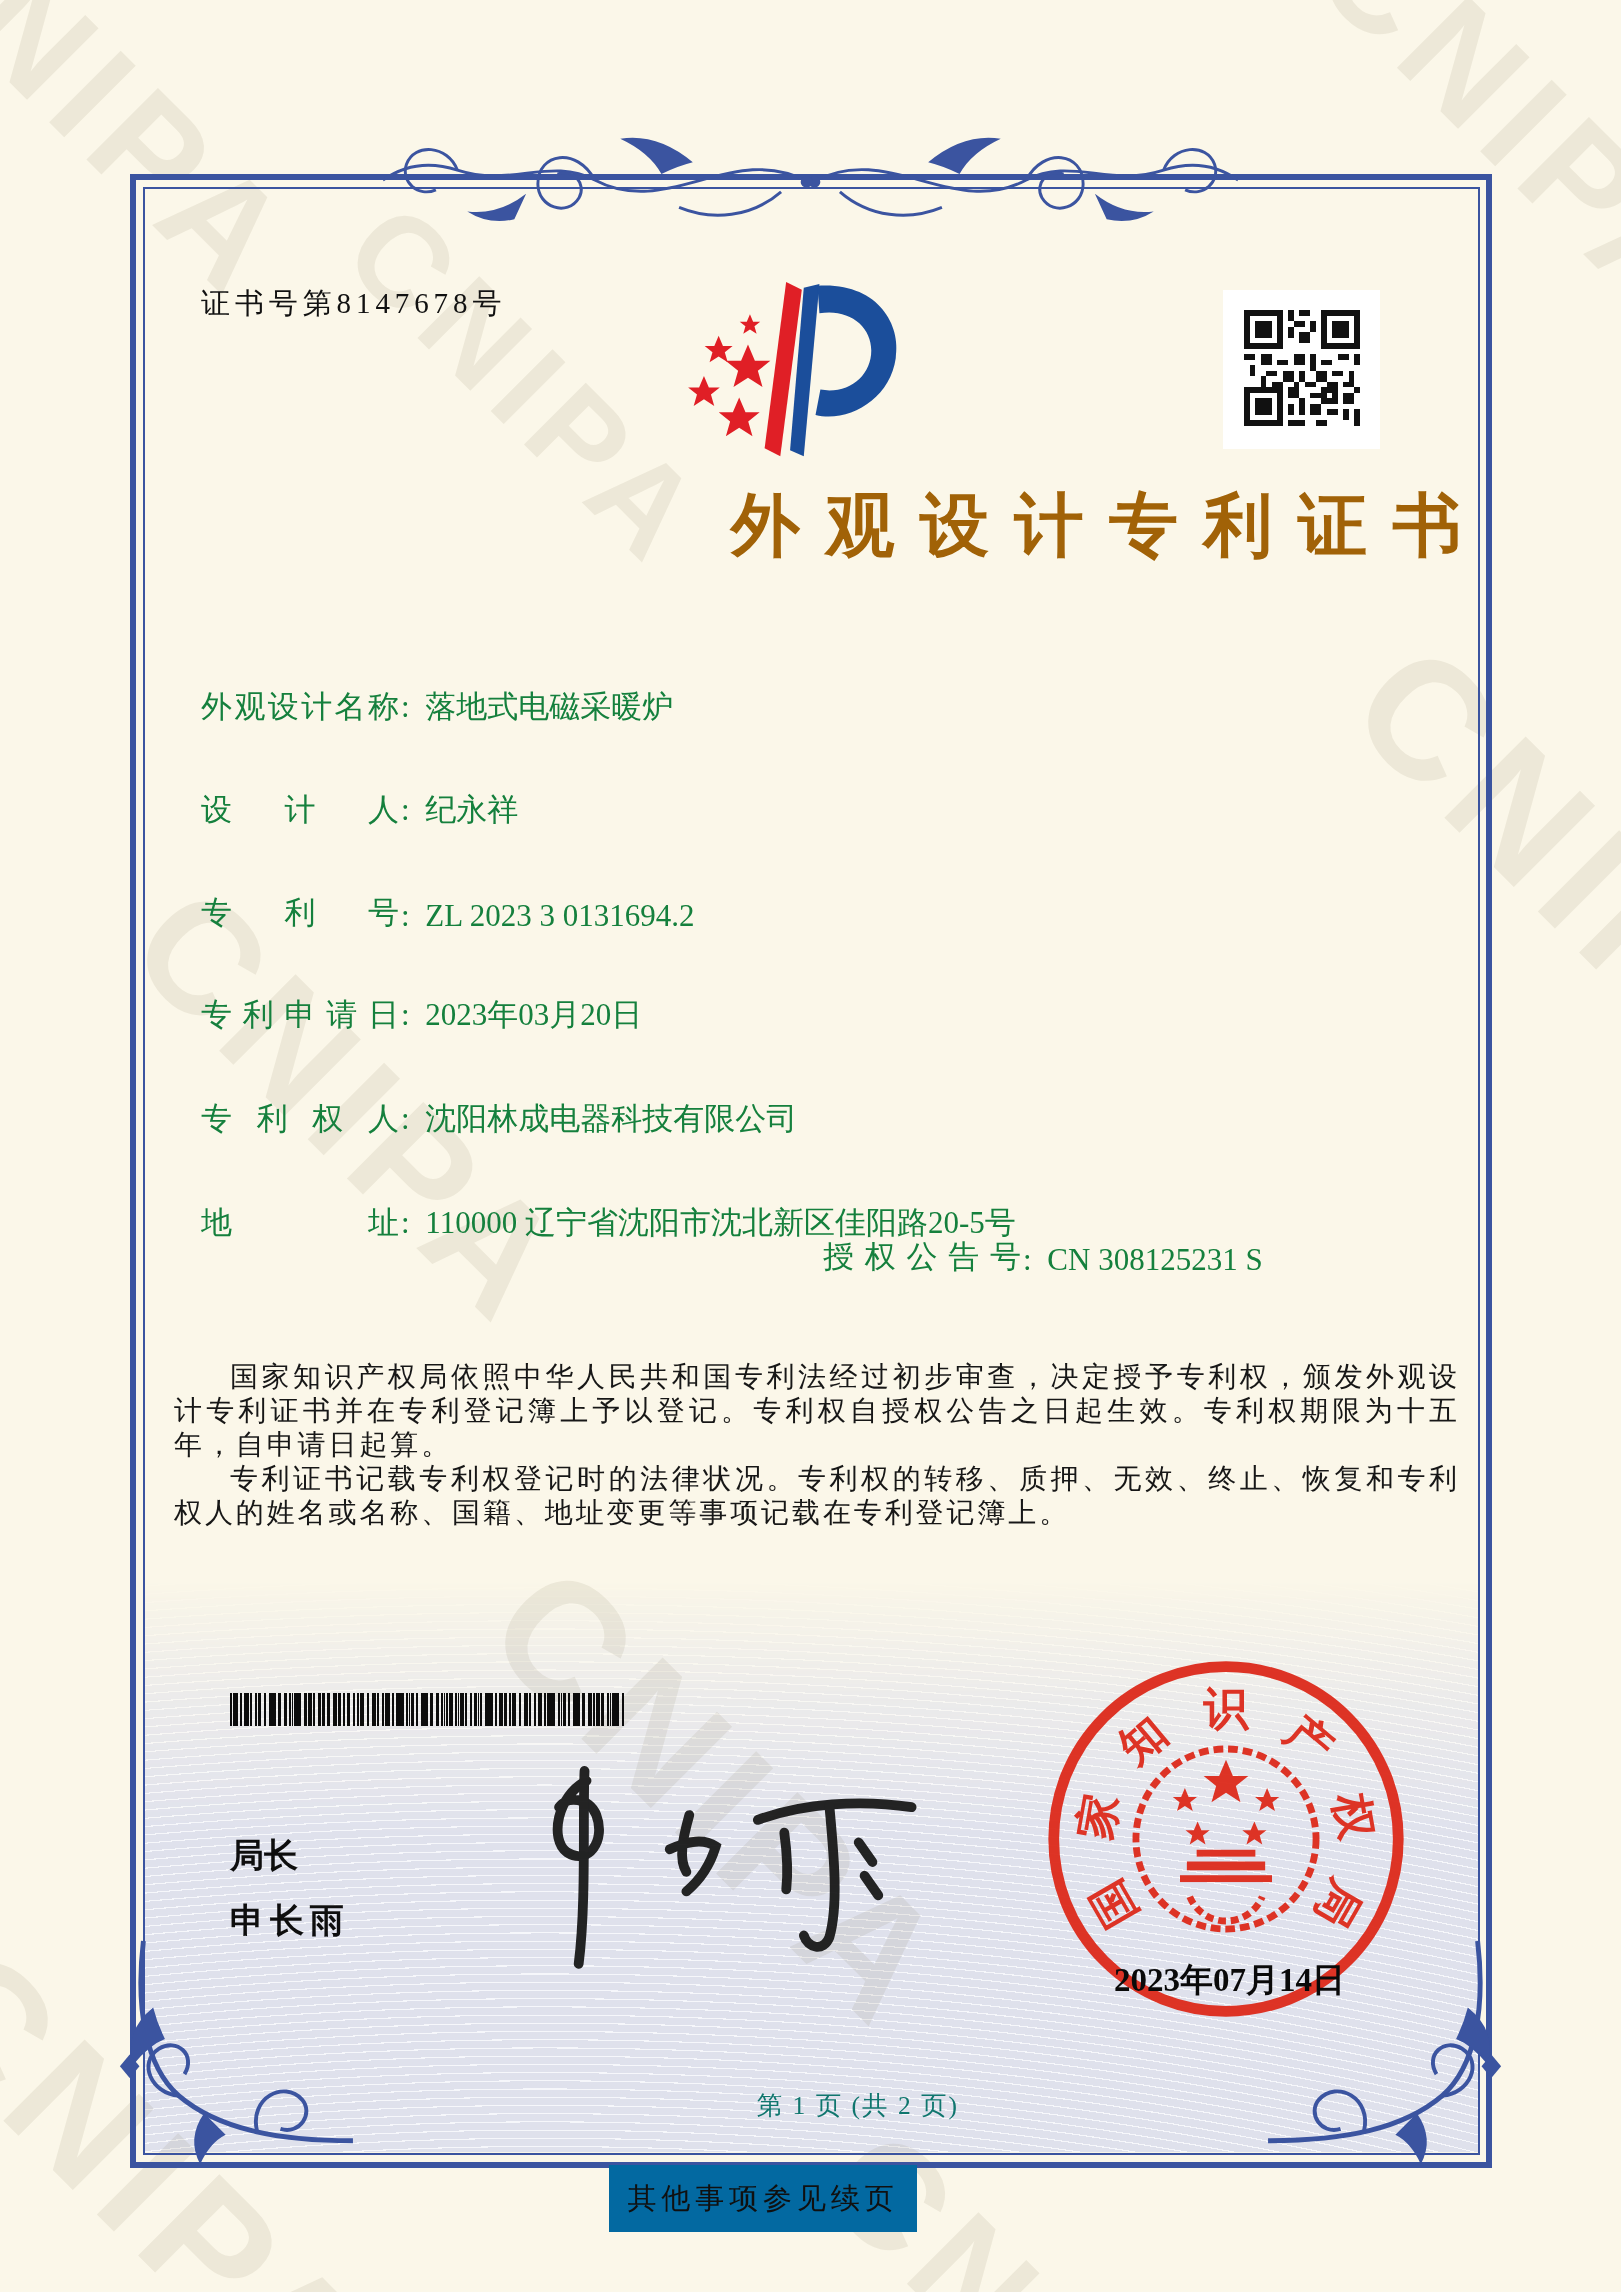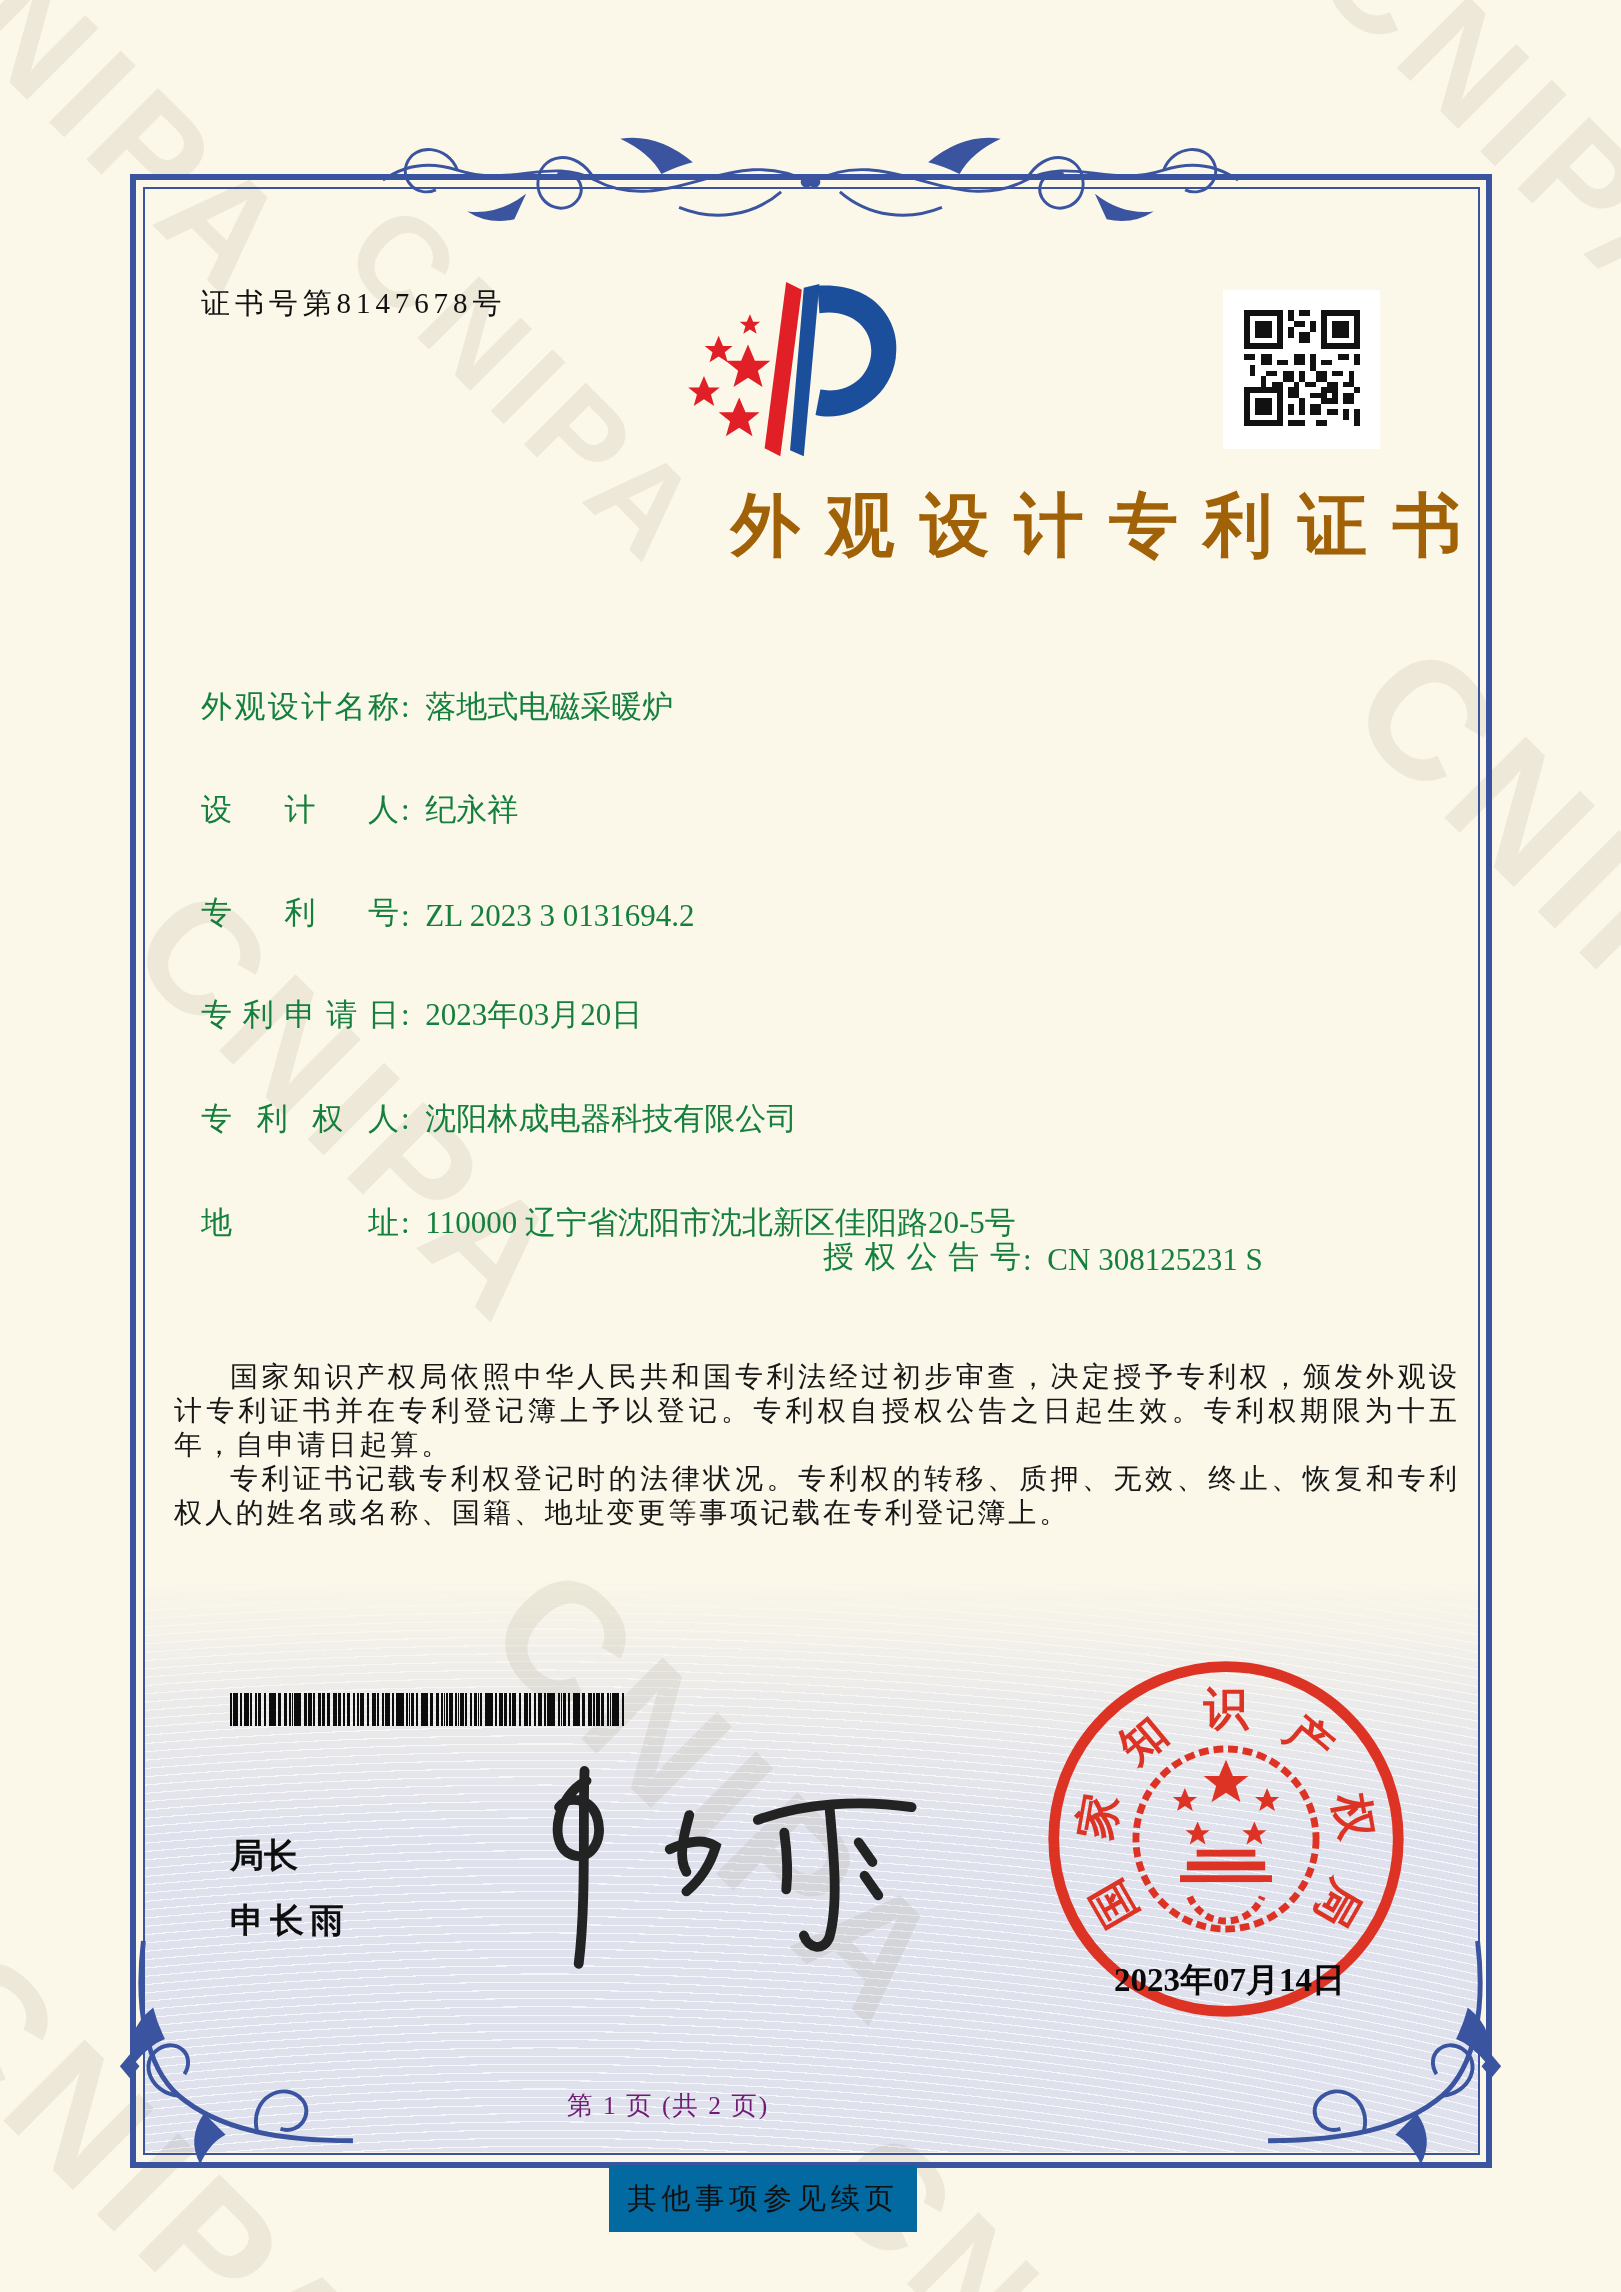--- a/index.html
+++ b/index.html
@@ -56,22 +56,22 @@
   .director-title{position:absolute;left:230px;top:1833px;font-family:"Liberation Sans","DejaVu Sans",sans-serif;
       font-weight:700;font-size:34px;color:#0e0e0e;z-index:6;}
   .director-name{position:absolute;left:230px;top:1898px;font-family:"Liberation Sans","DejaVu Sans",sans-serif;
       font-weight:700;font-size:34px;letter-spacing:5.9px;color:#0e0e0e;z-index:6;}
   .autograph{position:absolute;left:469px;top:1756px;width:470px;height:216px;z-index:6;}
 
   .seal{position:absolute;left:1041px;top:1654px;width:370px;height:370px;z-index:6;opacity:.95;}
   .seal-date{position:absolute;left:1106px;top:1958px;width:247px;text-align:center;font-size:33px;
       font-weight:600;color:#0a0a0a;z-index:7;}
 
-  .page-info{position:absolute;left:567px;top:2088px;width:392px;text-align:left;font-size:25.5px;
-      color:#701a75;z-index:5;letter-spacing:2px;}
+  .page-info{position:absolute;left:567px;top:2088px;width:392px;text-align:right;font-size:25.5px;
+      color:#0f766e;z-index:5;letter-spacing:2px;}
   .cont-box{position:absolute;left:609px;top:2165px;width:308px;height:67px;background:#0369a1;
       display:flex;align-items:center;justify-content:center;font-size:29px;letter-spacing:4.9px;
       color:#101010;z-index:5;}
 </style>
 </head>
 <body>
 
 <div id="page">
 
   <div class="wm" style="left:-29px;top:-147px;font-size:147px;">CNIPA</div>

